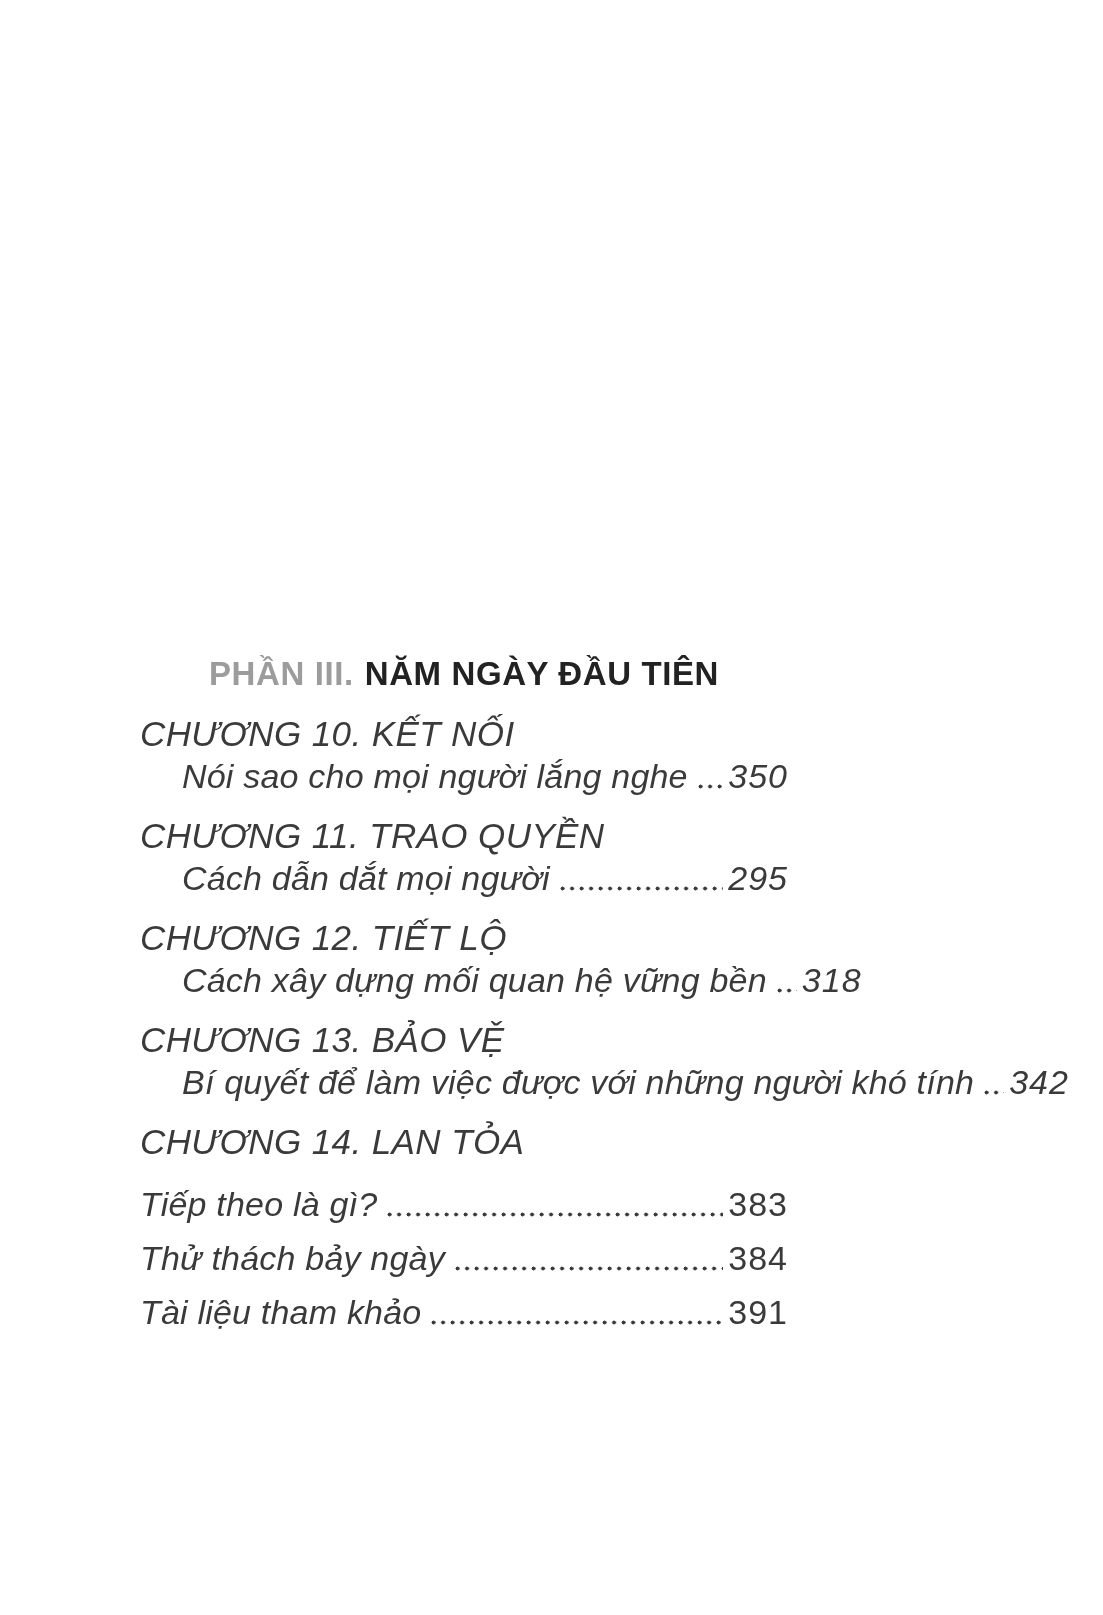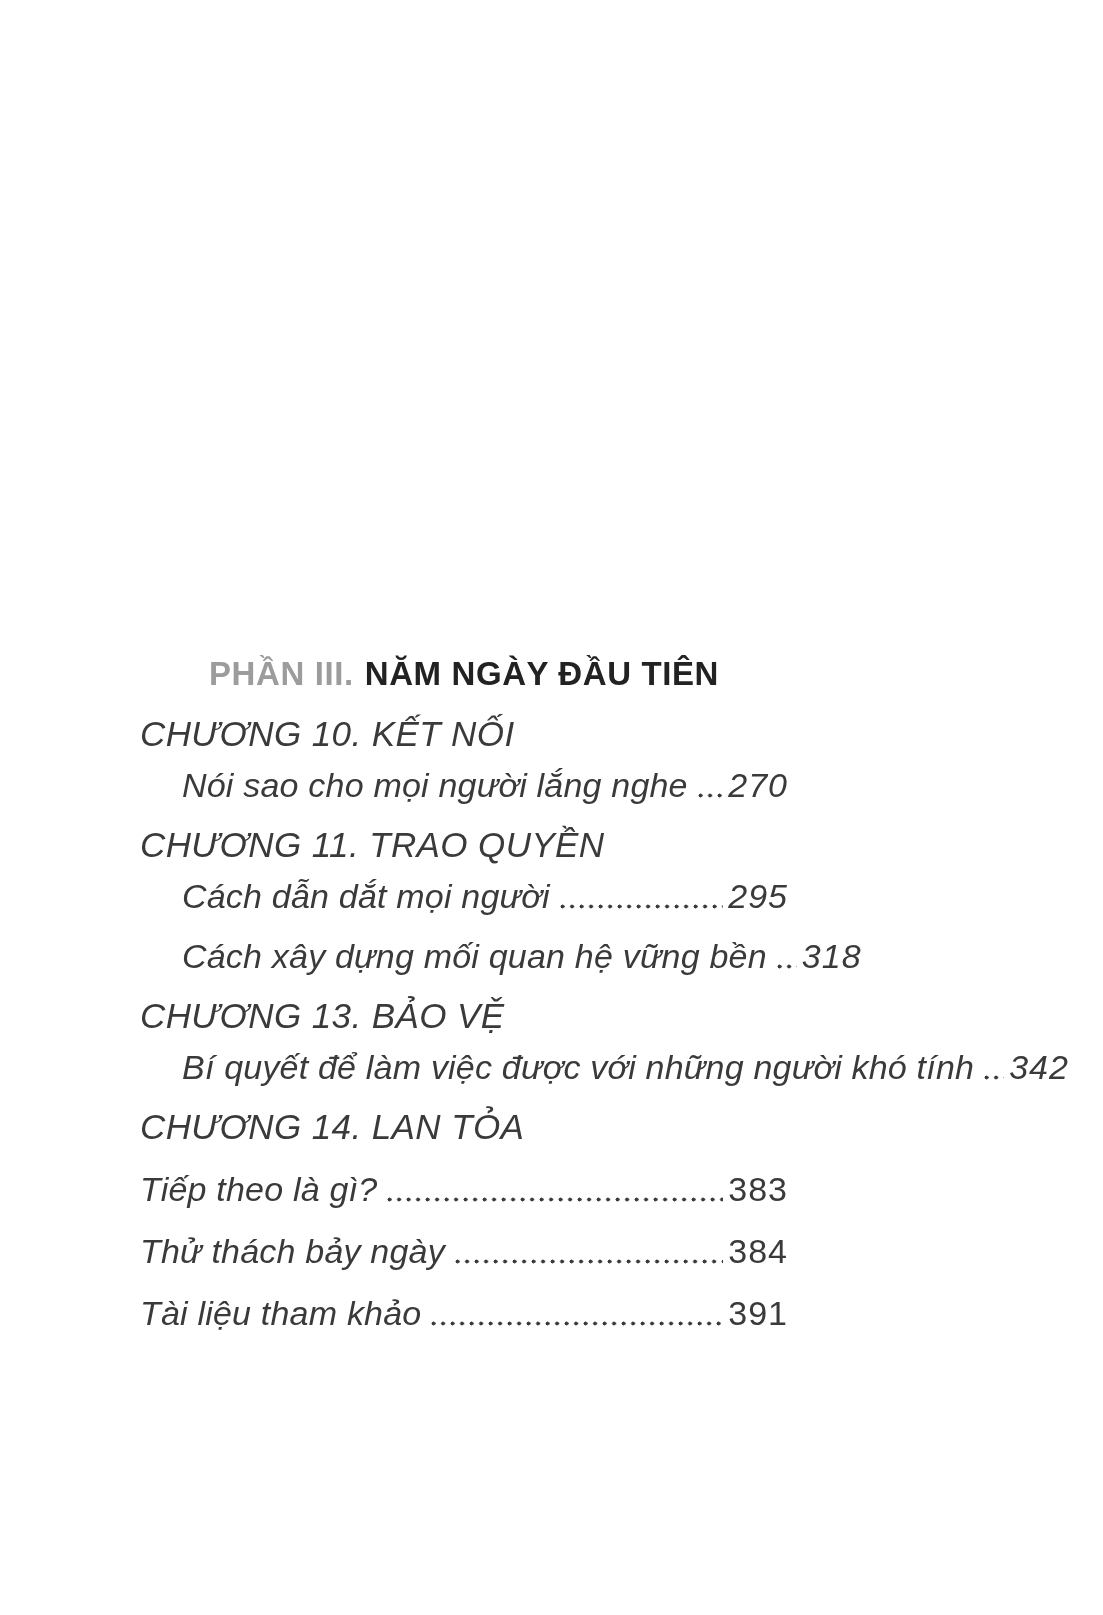--- a/index.html
+++ b/index.html
@@ -46,68 +46,69 @@
     line-height: 42px;
     letter-spacing: 0.4px;
     white-space: nowrap;
   }
   .row {
     display: flex;
     font-size: 34px;
     line-height: 42px;
     letter-spacing: 0.2px;
   }
-  .sub-row { margin-top: 9px; padding-left: 42px; }
+  .sub-row { padding-left: 42px; }
   .row .title { white-space: nowrap; }
   .dots {
     flex: 1;
     align-self: flex-end;
     height: 5px;
     margin: 0 5px 8px 10px;
     background-image: radial-gradient(circle at 2.5px 2.5px, var(--text) 1.8px, transparent 2.2px);
     background-size: 9.5px 5px;
     background-repeat: repeat-x;
     min-width: 20px;
   }
   .pagenum { white-space: nowrap; letter-spacing: 1px; }
   
   .back-matter { margin-top: 20px; }
-  .bm-row { margin-top: 20px; justify-content: space-between; }
+  .bm-row { margin-top: 12px; justify-content: space-between; }
   .bm-row .title { font-style: italic; }
 </style>
 </head>
 <body>
 
 <div class="page">
 
   <div class="part-header">
     <span class="part-label">PHẦN III.</span><span class="part-title">NĂM NGÀY ĐẦU TIÊN</span>
   </div>
 
   <div class="chapters">
 
     <div class="chapter">
       <div class="chapter-heading">CHƯƠNG 10. KẾT NỐI</div>
       <div class="row sub-row">
         <span class="title">Nói sao cho mọi người lắng nghe</span>
         <span class="dots"></span>
-        <span class="pagenum">270</span>
+        <span class="pagenum">350</span>
       </div>
     </div>
 
     <div class="chapter">
       <div class="chapter-heading">CHƯƠNG 11. TRAO QUYỀN</div>
       <div class="row sub-row">
         <span class="title">Cách dẫn dắt mọi người</span>
         <span class="dots"></span>
         <span class="pagenum">295</span>
       </div>
     </div>
 
     <div class="chapter">
+      <div class="chapter-heading">CHƯƠNG 12. TIẾT LỘ</div>
       <div class="row sub-row">
         <span class="title">Cách xây dựng mối quan hệ vững bền</span>
         <span class="dots"></span>
         <span class="pagenum">318</span>
       </div>
     </div>
 
     <div class="chapter">
       <div class="chapter-heading">CHƯƠNG 13. BẢO VỆ</div>
       <div class="row sub-row">

